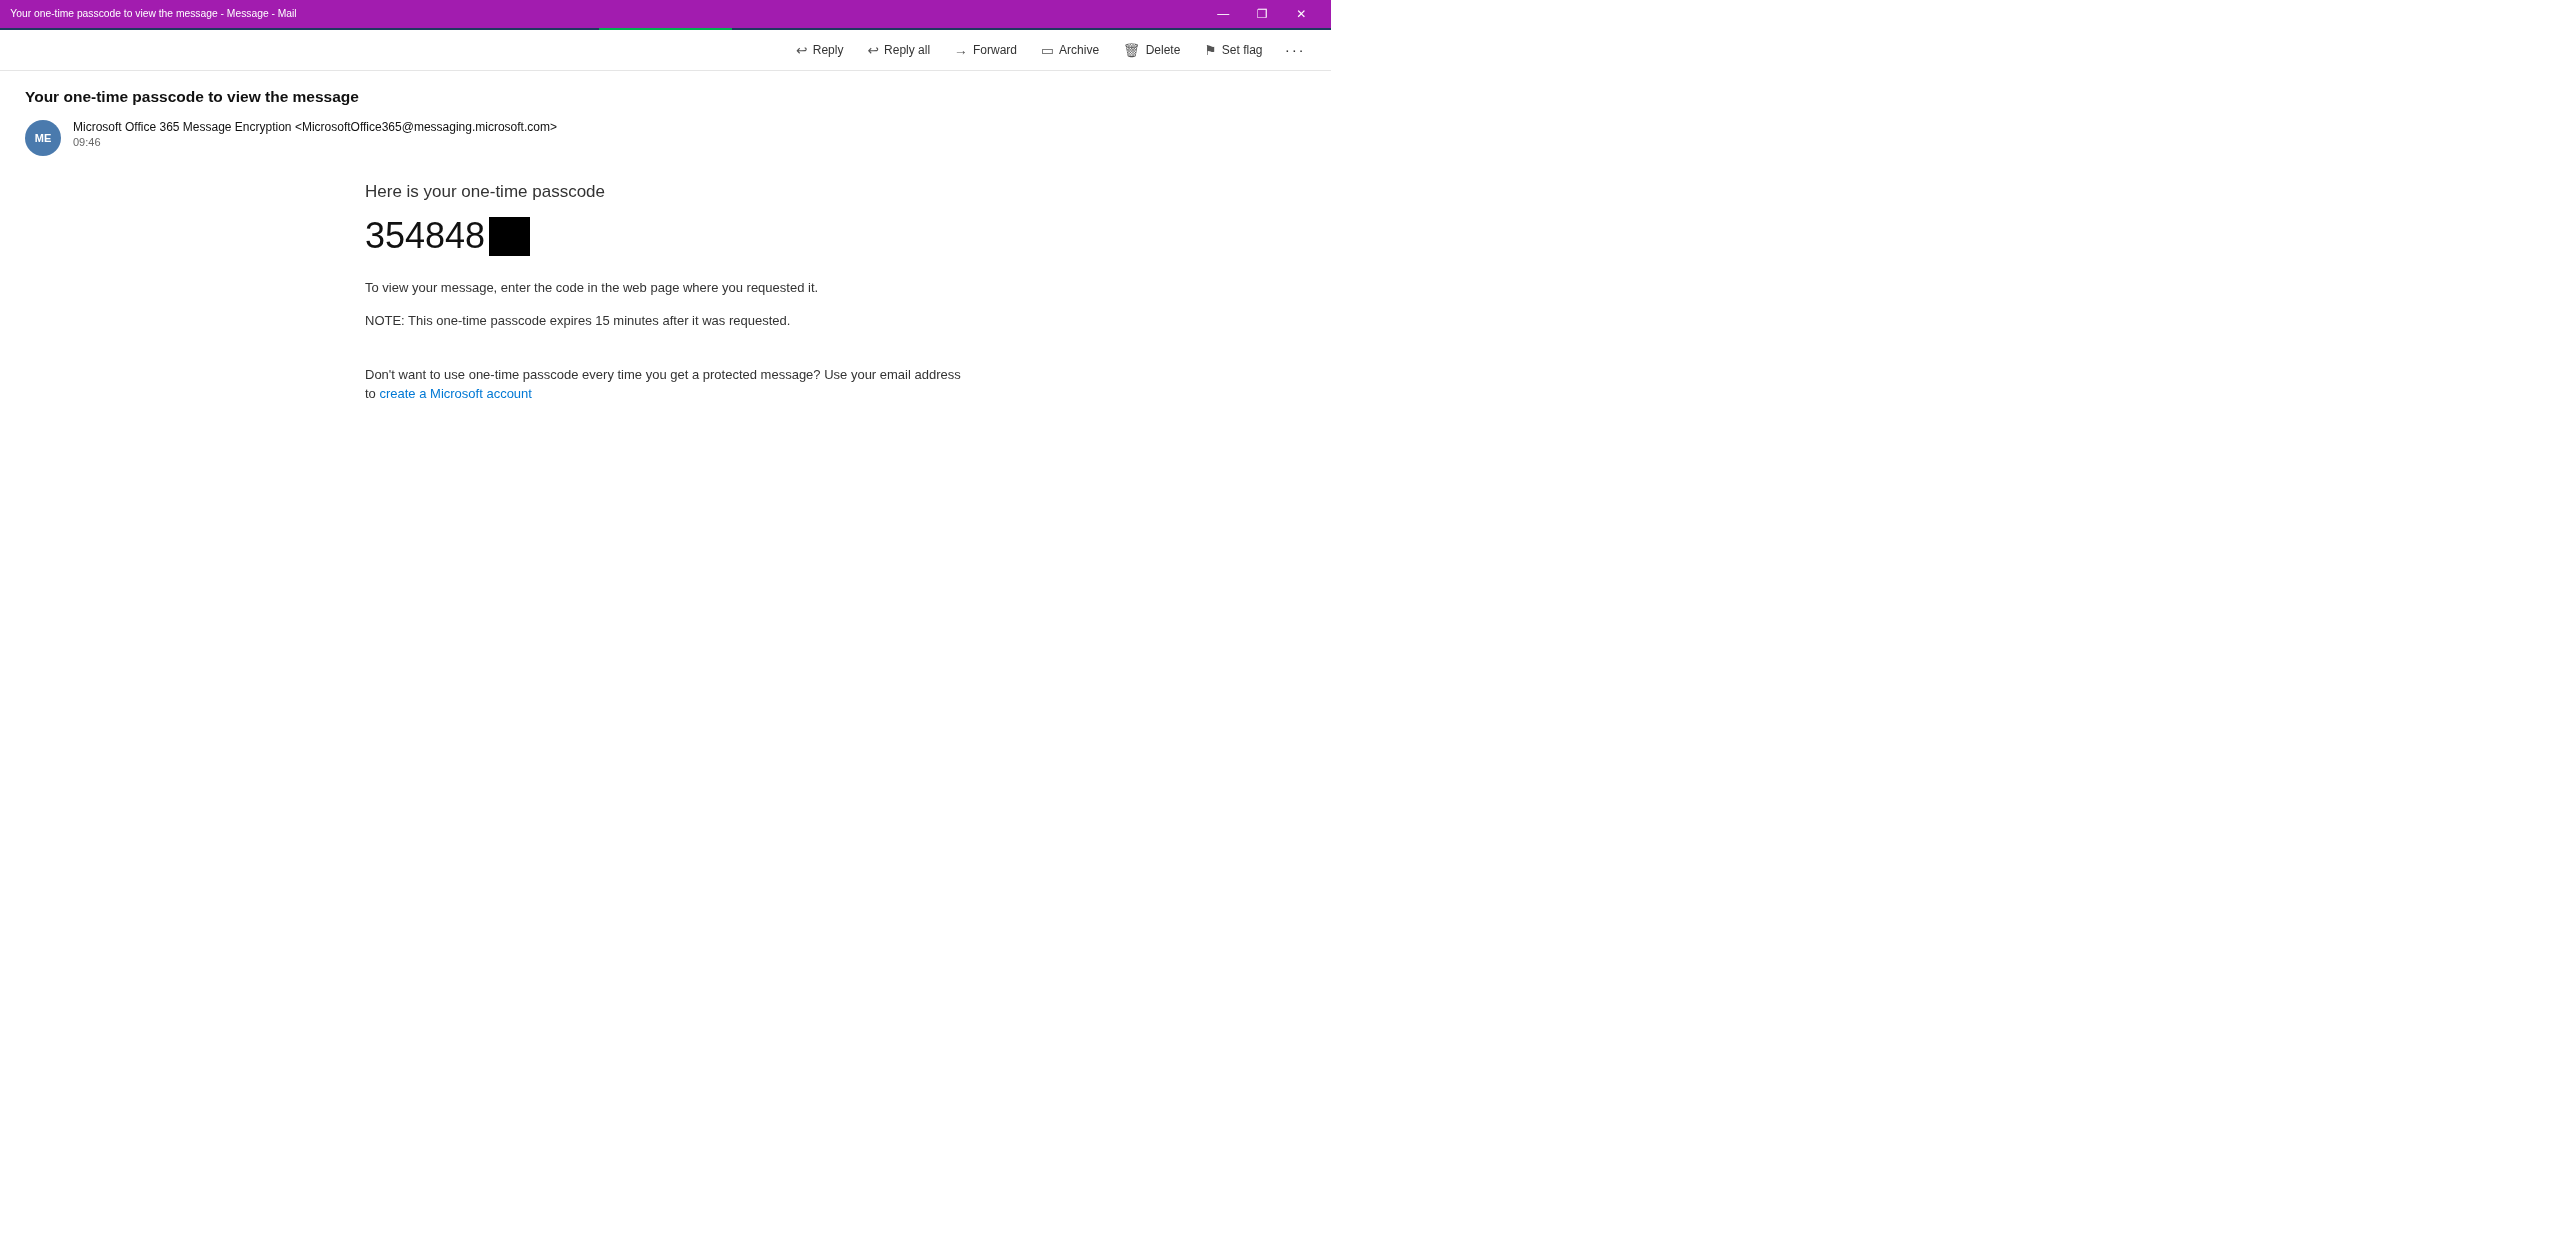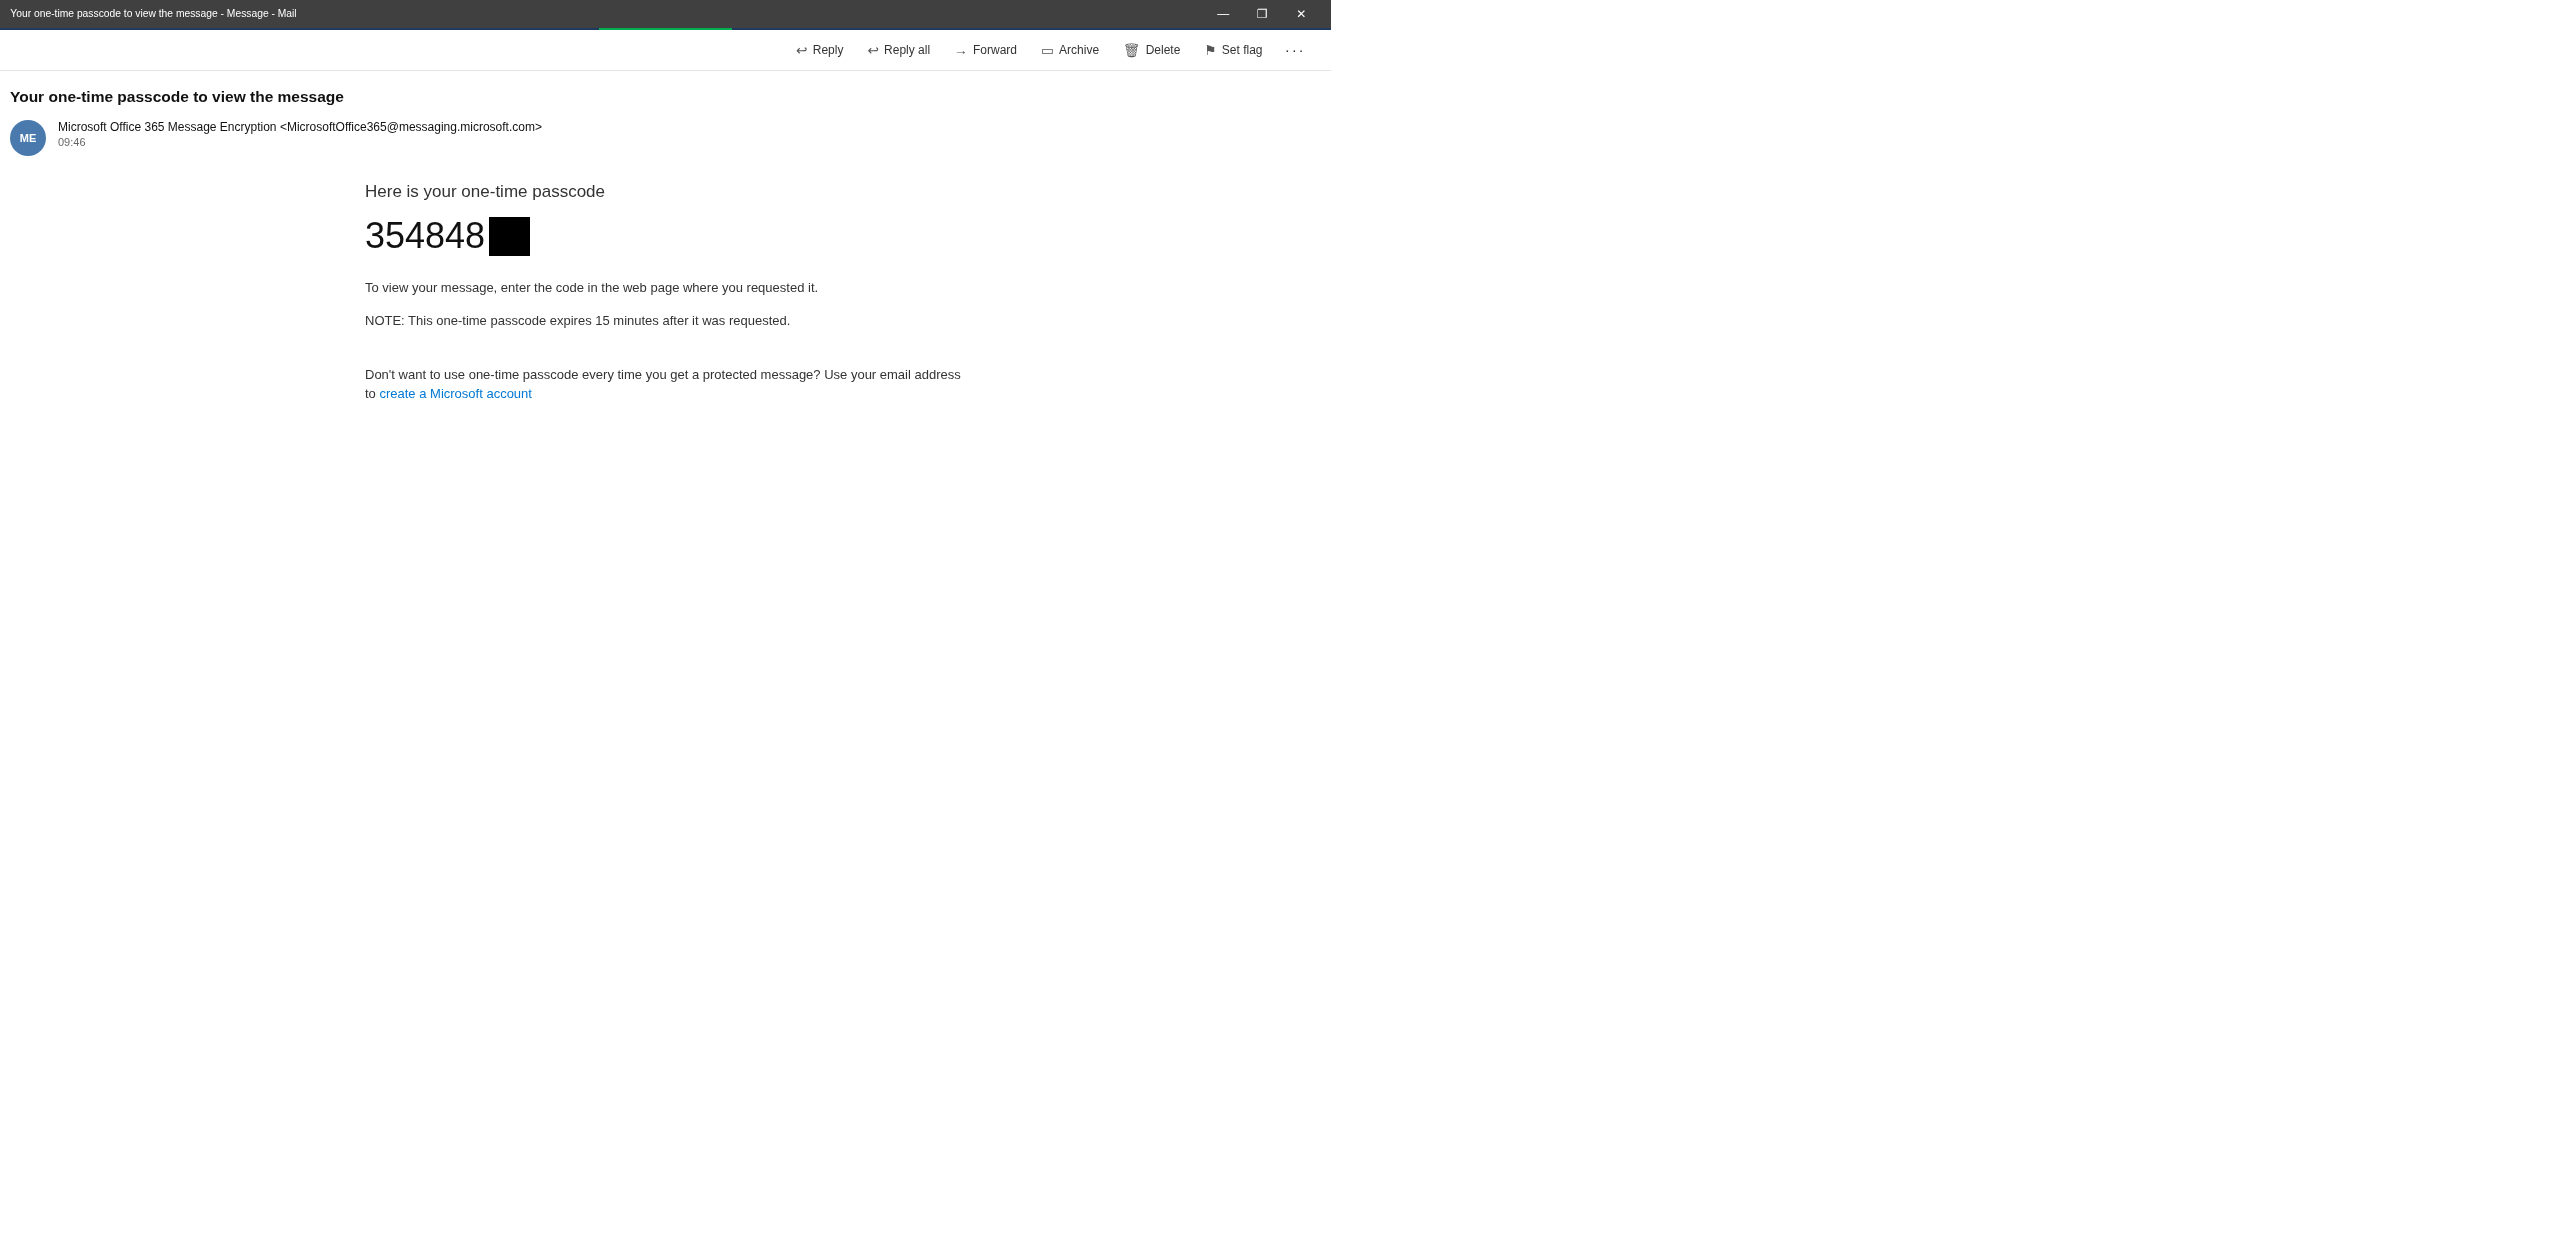--- a/index.html
+++ b/index.html
@@ -9,21 +9,21 @@
       background: #fff;
       width: 1331px;
       height: 670px;
       overflow: hidden;
       display: flex;
       flex-direction: column;
     }
 
     
     .title-bar {
-      background: #404040;
+      background: #a21caf;
       color: #fff;
       height: 27.5px;
       display: flex;
       align-items: center;
       padding: 0 10.3px;
       justify-content: space-between;
       flex-shrink: 0;
     }
 
     .title-bar-left {
@@ -100,21 +100,21 @@
     .more-btn {
       font-size: 15.5px;
       letter-spacing: 1.7px;
       padding: 3.4px 8.6px;
     }
 
     
     .email-container {
       flex: 1;
       overflow-y: auto;
-      padding: 17px 10px;
+      padding: 17px 25px;
       background: #fff;
     }
 
     .email-subject {
       font-size: 15.5px;
       font-weight: 600;
       color: #111;
       margin-bottom: 13.7px;
     }
 

